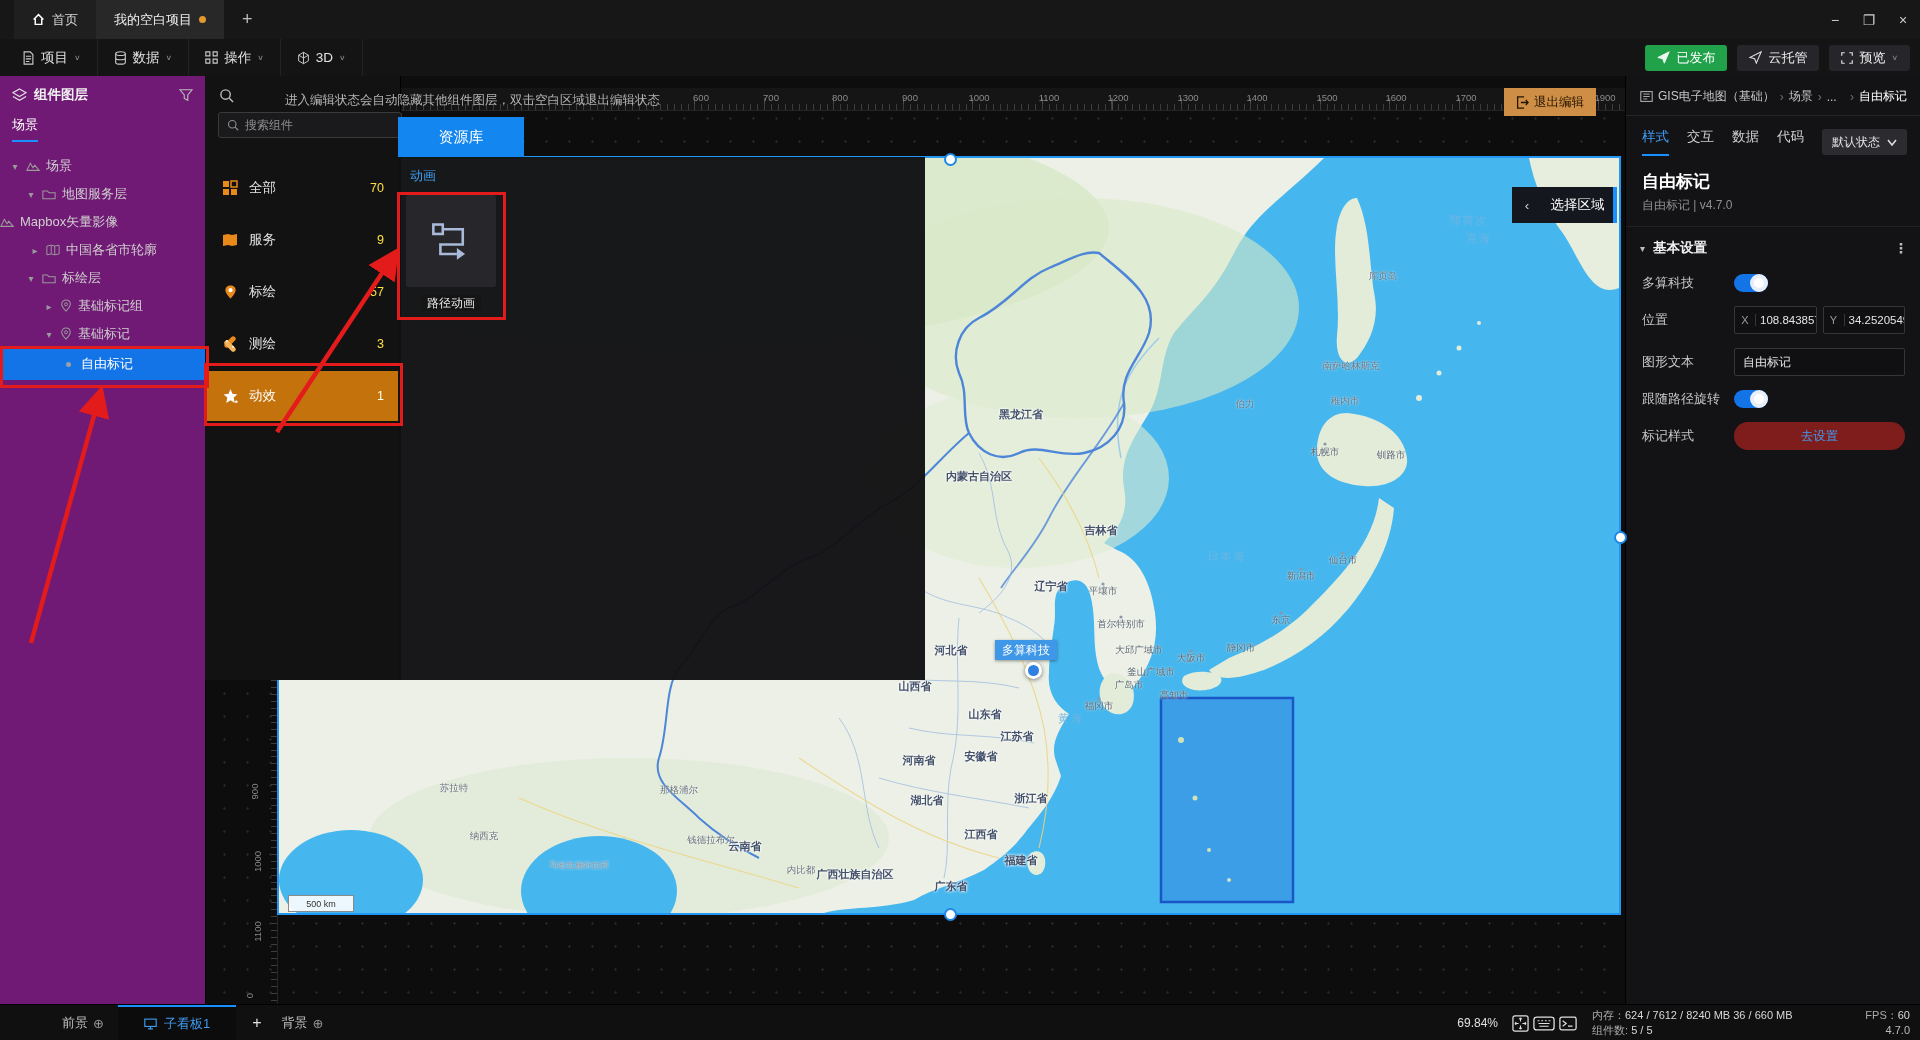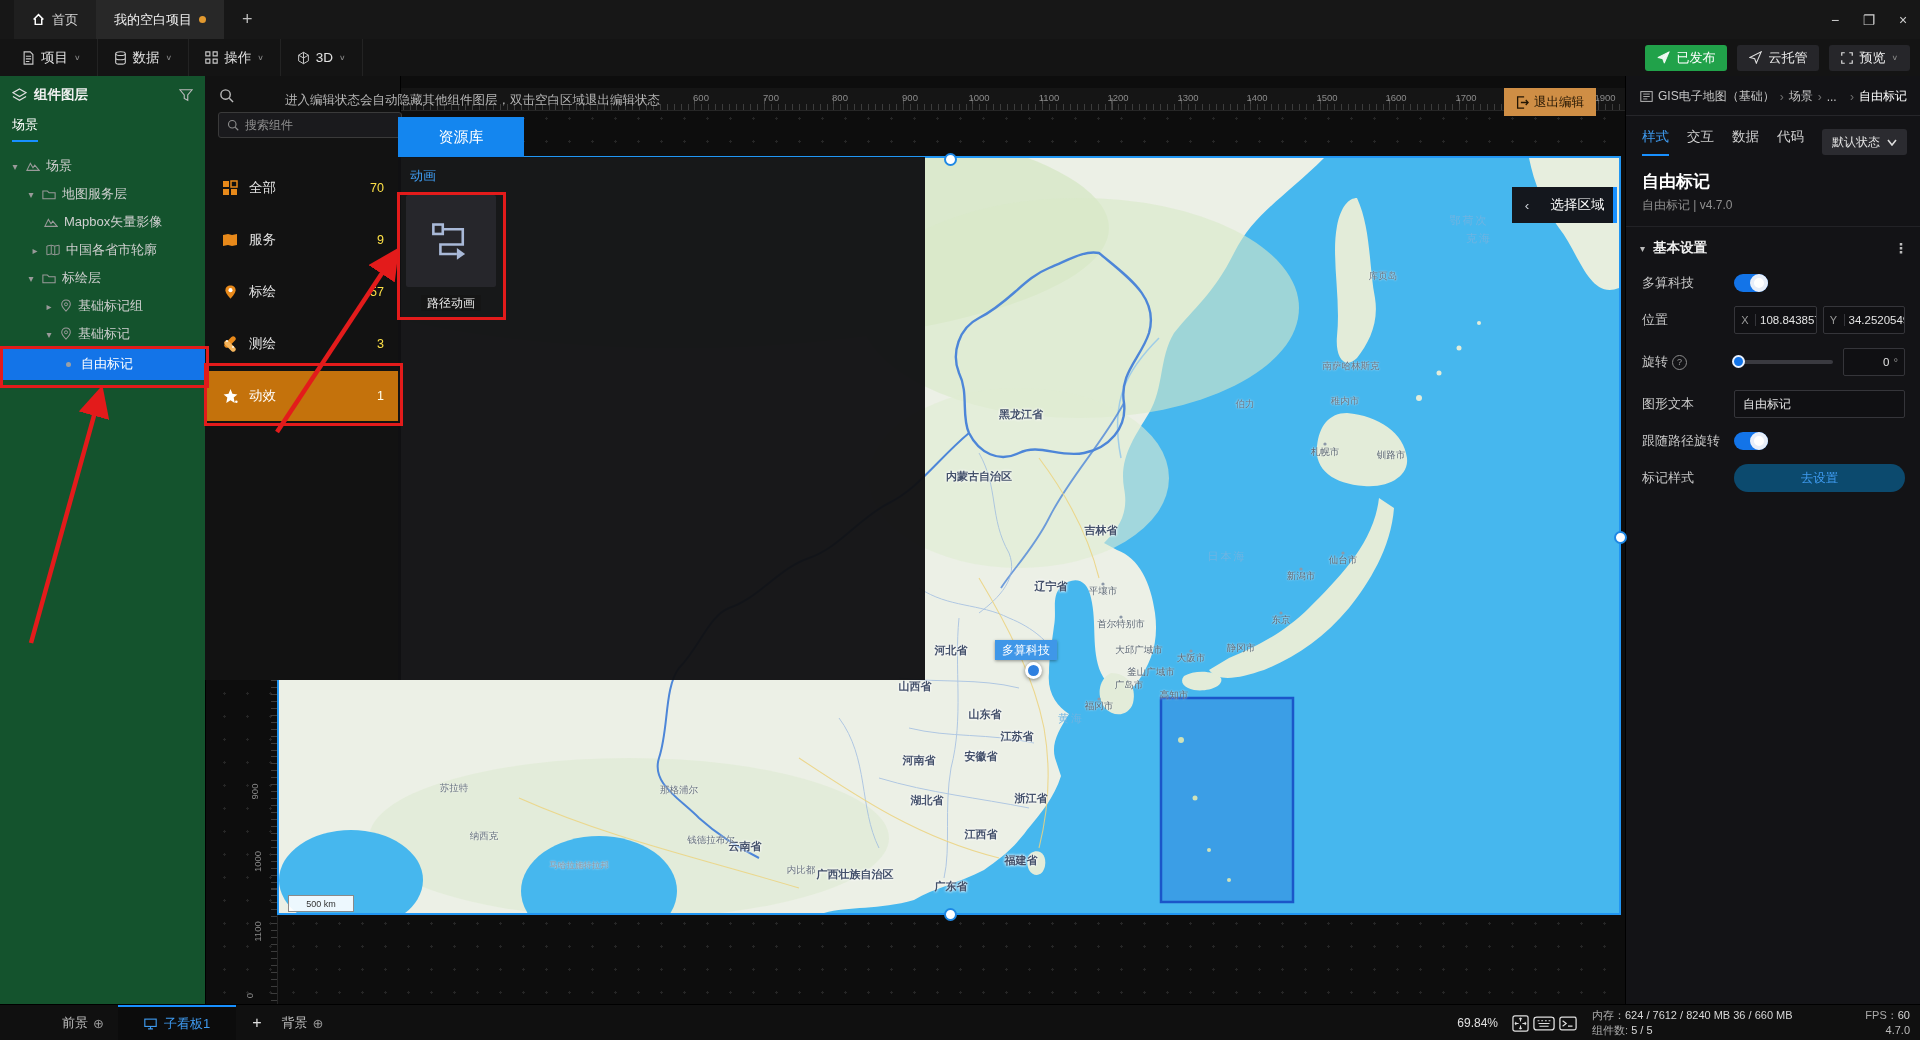--- a/index.html
+++ b/index.html
@@ -15,21 +15,21 @@
   .ttab.active{background:#282828;color:#f0f0f0;}
   .dot-orange{width:7px;height:7px;border-radius:50%;background:#e2992f;}
   .winbtn{width:34px;height:39px;display:flex;align-items:center;justify-content:center;color:#cfcfcf;font-size:14px;}
   
   #menubar{left:0;top:39px;width:1920px;height:37px;background:#141414;border-bottom:1px solid #000;display:flex;align-items:center;}
   .menu-item{display:flex;align-items:center;gap:6px;padding:0 16px;height:37px;font-size:13.5px;color:#e2e2e2;border-right:1px solid #232323;}
   .chev{font-size:9px;color:#8a8a8a;transform:scaleY(.8);}
   .mbtn{height:26px;border-radius:3px;display:flex;align-items:center;gap:6px;padding:0 12px;font-size:13px;color:#eee;background:#26262a;margin-left:10px;}
   .mbtn.green{background:#21a24a;color:#fff;}
   
-  #sidebar{left:0;top:76px;width:205px;height:928px;background:#14532d;border-right:1px solid #000;}
+  #sidebar{left:0;top:76px;width:205px;height:928px;background:#701a75;border-right:1px solid #000;}
   .sb-head{display:flex;align-items:center;gap:7px;padding:10px 12px 6px 12px;font-size:13.5px;font-weight:bold;color:#f0f0f0;}
   .sb-tab{margin:6px 0 0 12px;font-size:13px;color:#fff;display:inline-block;padding-bottom:6px;border-bottom:2px solid #1890ff;}
   .tree{margin-top:10px;font-size:13px;color:#cfcfcf;}
   .trow{height:28px;display:flex;align-items:center;gap:6px;}
   .trow .caret{width:10px;color:#9a9a9a;font-size:10px;text-align:center;}
   .trow .ticon{color:#9a9a9a;display:flex;}
   .trow.sel{background:#1374e8;color:#fff;}
   .bullet{width:5px;height:5px;border-radius:50%;background:#9aa0a6;margin-right:4px;}
   
   #comp-panel{left:205px;top:76px;width:195px;height:604px;background:#121212;border-right:1px solid #000;}
@@ -87,21 +87,21 @@
   .frow .lbl{width:92px;flex:none;display:flex;align-items:center;gap:4px;}
   .toggle{width:34px;height:18px;border-radius:9px;background:#1374e8;position:relative;}
   .toggle i{position:absolute;right:0px;top:0px;width:18px;height:18px;border-radius:50%;background:#fff;box-sizing:border-box;border:4px solid #e8eef8;}
   .inp{background:#101013;border:1px solid #35353a;border-radius:2px;height:26px;display:flex;align-items:center;color:#e3e3e3;font-size:11.5px;overflow:hidden;}
   .pos-inp{width:84px;}
   .pos-inp .pfx{width:20px;flex:none;text-align:center;color:#9a9a9a;border-right:1px solid #35353a;font-size:11px;}
   .pos-inp .val{padding:0 4px;white-space:nowrap;}
   .slider{width:108px;height:4px;border-radius:2px;background:#3a3a40;position:relative;}
   .slider i{position:absolute;left:-2px;top:-5px;width:13px;height:13px;border-radius:50%;background:#1374e8;border:2px solid #eaf2ff;box-sizing:border-box;}
   .qmark{width:13px;height:13px;border-radius:50%;border:1px solid #8a8a8a;color:#9a9a9a;font-size:9px;display:inline-flex;align-items:center;justify-content:center;}
-  .goto-btn{width:172px;height:28px;background:#0c4a6e;color:#3f9bf0;font-size:12.5px;display:flex;align-items:center;justify-content:center;border-radius:14px;}
+  .goto-btn{width:172px;height:28px;background:#7f1d1d;color:#3f9bf0;font-size:12.5px;display:flex;align-items:center;justify-content:center;border-radius:14px;}
   
   #statusbar{left:0;top:1004px;width:1920px;height:36px;background:#101010;border-top:1px solid #000;display:flex;align-items:center;}
   .sb-item{font-size:13px;color:#bdbdbd;display:flex;align-items:center;gap:5px;}
   #board-tab{height:36px;background:#0c0c0c;border-top:2px solid #1890ff;box-sizing:border-box;display:flex;align-items:center;gap:7px;padding:0 26px;color:#3f9bf0;font-size:13px;}
   .stat-line{font-size:11px;color:#d8d8d8;line-height:15px;white-space:nowrap;}
   .sicon{width:24px;height:18px;display:flex;align-items:center;justify-content:center;}
   
   .redbox{position:absolute;border:3px solid #e31b1b;z-index:40;pointer-events:none;}
   #anno-svg{position:absolute;left:0;top:0;z-index:41;pointer-events:none;}
 </style>
@@ -371,21 +371,21 @@
       </div>
       <div class="trow" style="padding-left:26px">
         <span class="caret">▾</span>
         <span class="ticon">
             <svg width="14" height="12" viewBox="0 0 16 13">
               <path d="M1 3 H6 L8 5 H15 V12 H1 Z" fill="none" stroke="#9a9a9a" stroke-width="1.2"></path>
             </svg>
           </span>
         <span>地图服务层</span>
       </div>
-      <div class="trow" style="padding-left:44px">
+      <div class="trow" style="">
         <span class="ticon">
             <svg width="14" height="12" viewBox="0 0 16 12">
               <path d="M1 11 L5 3 L8 8 L10 5 L15 11 Z" fill="none" stroke="#9a9a9a" stroke-width="1.2"></path>
             </svg>
           </span>
         <span>Mapbox矢量影像</span>
       </div>
       <div class="trow" style="padding-left:30px">
         <span class="caret">▸</span>
         <span class="ticon">
@@ -554,33 +554,20 @@
     </div>
     <div class="frow">
       <span class="lbl">位置</span>
       <span class="inp pos-inp">
         <span class="pfx">X</span>
         <span class="val">108.84385782</span>
       </span>
       <span class="inp pos-inp" style="margin-left:6px">
         <span class="pfx">Y</span>
         <span class="val">34.252054901</span>
-      </span>
-    </div>
-    <div class="frow">
-      <span class="lbl">
-          <span>旋转</span>
-          <span class="qmark">?</span>
-        </span>
-      <span class="slider">
-          <i></i>
-        </span>
-      <span class="inp" style="width:52px;margin-left:10px;justify-content:flex-end;padding:0 6px;gap:4px;">
-        <span>0</span>
-        <span style="color:#8a8a8a">°</span>
       </span>
     </div>
     <div class="frow">
       <span class="lbl">图形文本</span>
       <span class="inp" style="width:172px;padding:0 8px;font-size:12px;">
         <span>自由标记</span>
       </span>
     </div>
     <div class="frow">
       <span class="lbl">跟随路径旋转</span>

